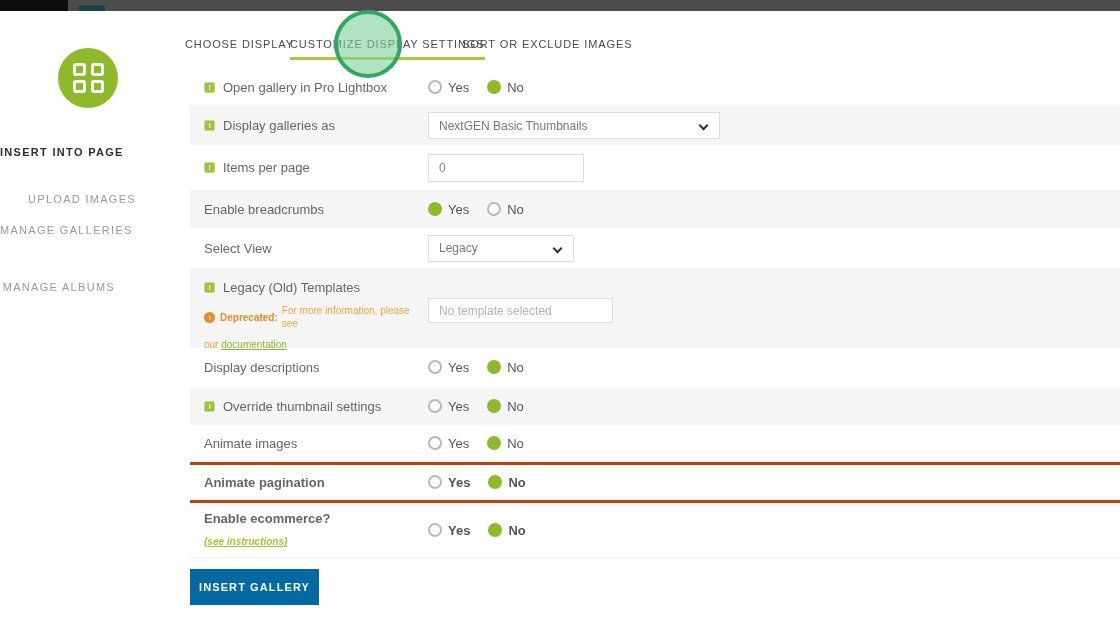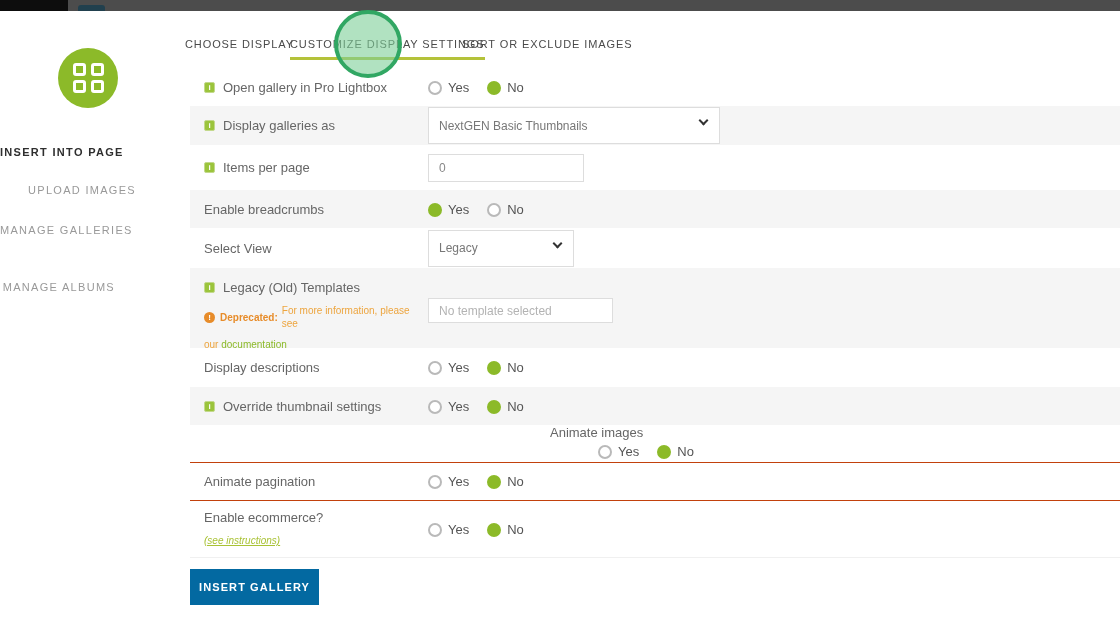--- a/index.html
+++ b/index.html
@@ -25,55 +25,55 @@
 
   
   .tab { position:absolute; top:38px; font-size:11px; letter-spacing:0.9px; color:#4a4a4a;
     white-space:nowrap; cursor:pointer; padding-bottom:7px; }
   .tab.active { border-bottom:3px solid #b4c23a; }
 
   
   .form-area { position:absolute; left:190px; top:68px; width:930px; }
   .frow { display:flex; align-items:center; width:100%; }
   .frow.gray { background:#f5f5f5; }
-  .frow.bordered { border-top:1px solid #c2410c; }
+  .frow.bordered { border-top:3px solid #c2410c;font-weight:bold; }
   .label-cell { width:238px; padding-left:14px; flex-shrink:0; }
   .flabel { font-size:13px; color:#666; display:flex; align-items:center; }
   .control-cell { flex:1; display:flex; align-items:center; }
 
   .info-icon { display:inline-flex; align-items:center; justify-content:center; width:11px; height:11px;
     background:#9bc43c; border:1px solid #c3d98c; border-radius:2px; color:#fff; font-size:8px;
     font-weight:bold; margin-right:8px; flex-shrink:0; font-style:normal; }
 
   
-  .radios { display:flex; align-items:flex-end; }
+  .radios { display:flex; align-items:flex-start; }
   .radio { display:inline-block; width:14px; height:14px; border-radius:50%; margin-right:6px; cursor:pointer; }
   .radio.off { background:#fff; border:2px solid #b9b9b9; }
   .radio.on  { background:#8cba29; border:2px solid #8cba29; }
   .rlabel { font-size:13px; color:#555; margin-right:18px; }
 
   
-  .select-box { position:relative; height:37px; background:#fff; border:1px solid #ddd;
+  .select-box { position:relative; height:27px; background:#fff; border:1px solid #ddd;
     display:flex; align-items:center; padding:0 26px 0 10px; cursor:pointer; }
   .select-box .sel-text { font-size:12px; color:#777; white-space:nowrap; overflow:hidden; }
   .chevron { position:absolute; right:12px; top:9px; width:7px; height:7px;
     border-right:2px solid #333; border-bottom:2px solid #333; transform:rotate(45deg); }
   .txt-input { height:28px; border:1px solid #ddd; background:#fff; font-size:12px; color:#888;
     padding:0 10px; font-family:"Liberation Sans", sans-serif; outline:none; }
   .txt-input::placeholder { color:#b3b3b3; }
 
   
   .legacy-label-cell { width:238px; padding-left:14px; flex-shrink:0; }
   .dep-line { font-size:10px; color:#eda53f; margin-top:9px; line-height:13px; display:flex; align-items:center; }
   .dep-dot { display:inline-flex; align-items:center; justify-content:center; width:11px; height:11px;
     border-radius:50%; background:#e78c2a; color:#fff; font-size:8px; font-weight:bold;
     margin-right:5px; flex-shrink:0; }
   .dep-badge { font-weight:bold; color:#e78c2a; margin-right:4px; }
   .dep-line2 { font-size:10px; color:#eda53f; margin-top:9px; }
-  .doc-link { color:#8cba29; cursor:pointer;text-align:center; }
+  .doc-link { color:#8cba29; text-decoration:underline; cursor:pointer;text-align:center; }
 
   .ecom-link { font-size:10px; font-style:italic; color:#a9c235; text-decoration:underline;
     margin-top:10px; display:inline-block; cursor:pointer; }
 
   .insert-btn { margin-top:11px; margin-left:0; width:129px; height:36px; background:#0369a1; color:#fff;
     border:none; font-size:11px; font-weight:bold; letter-spacing:1.1px; cursor:pointer;
     font-family:"Liberation Sans", sans-serif; }
 
   
   .click-circle { position:absolute; left:334px; top:10px; width:68px; height:68px; border-radius:50%;
@@ -95,21 +95,21 @@
     <div class="logo-grid">
       <span></span>
         <span></span>
         <span></span>
         <span></span>
     </div>
   </div>
 
   <nav class="side-menu">
     <div class="side-item active" style="top:146px;">INSERT INTO PAGE</div>
-    <div class="side-item" style="top:184px;padding-left:28px;">UPLOAD IMAGES</div>
+    <div class="side-item" style="top:193px;padding-left:28px;">UPLOAD IMAGES</div>
     <div class="side-item" style="top:224px;">MANAGE GALLERIES</div>
     <div class="side-item" style="top:281px;">MANAGE ALBUMS</div>
   </nav>
 
   <div>
     <span class="tab" style="left:185px;">CHOOSE DISPLAY</span>
     <span class="tab active" style="left:290px;">CUSTOMIZE DISPLAY SETTINGS</span>
     <span class="tab" style="left:462px;">SORT OR EXCLUDE IMAGES</span>
   </div>
 
@@ -245,21 +245,21 @@
         <span class="radios">
           <span class="radio off"></span>
           <span class="rlabel">Yes</span>
           <span class="radio on"></span>
           <span class="rlabel">No</span>
         </span>
       </div>
     </div>
 
     
-    <div class="frow" style="height:37px;flex-direction:column;">
+    <div class="frow" style="height:37px;">
       <div class="label-cell">
           <span class="flabel">
         <span>Animate images</span>
           </span>
         </div>
       <div class="control-cell">
         <span class="radios">
           <span class="radio off"></span>
           <span class="rlabel">Yes</span>
           <span class="radio on"></span>

